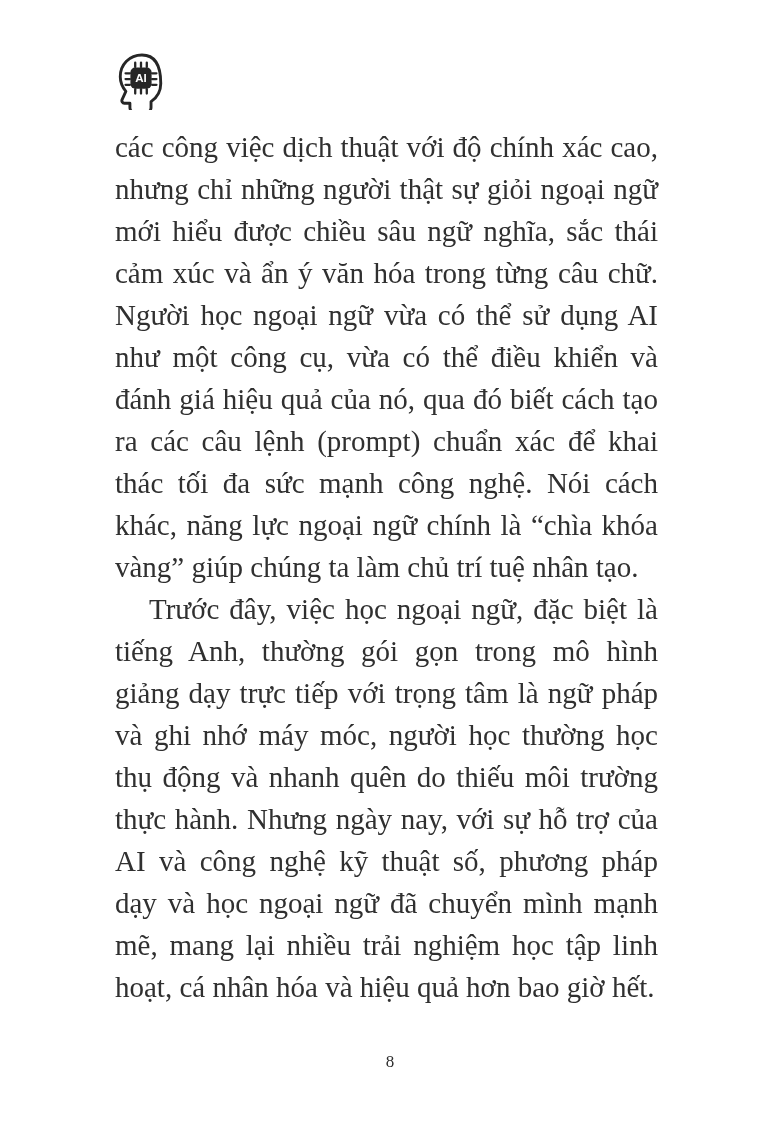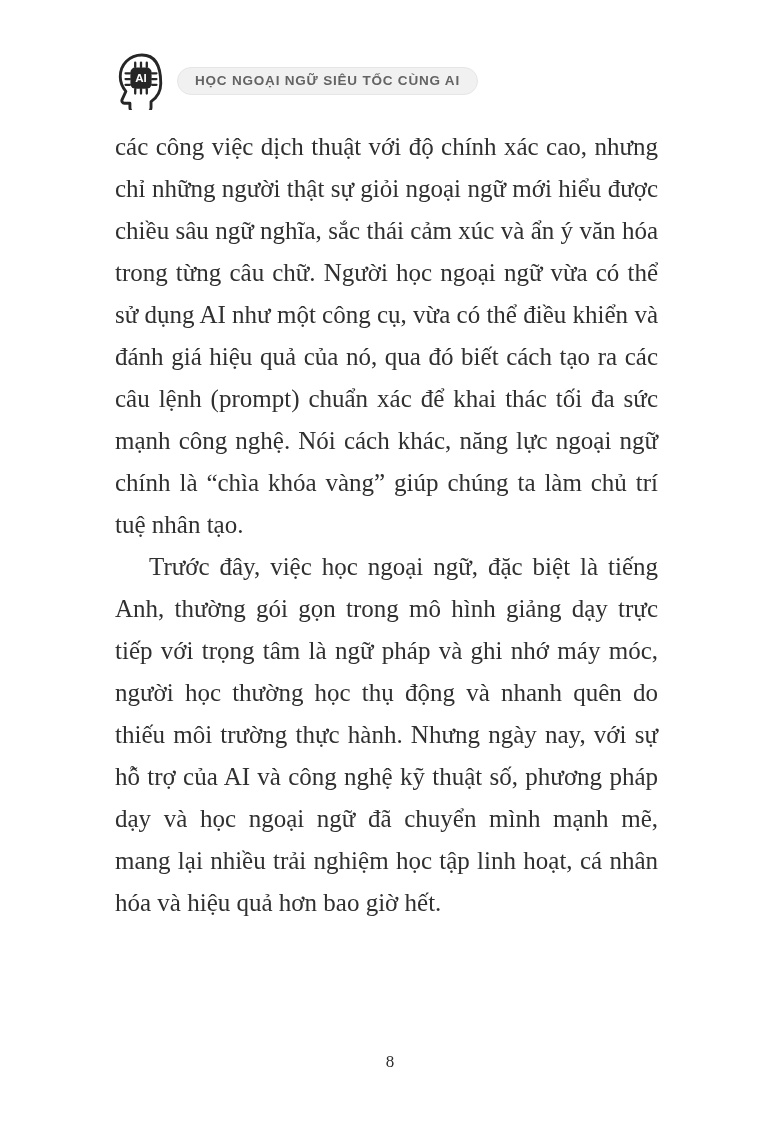--- a/index.html
+++ b/index.html
@@ -51,21 +51,21 @@
 
   
   .content {
     position: absolute;
     top: 126px;
     left: 115px;
     width: 543px;
   }
 
   .content p {
-    font-size: 25px;
+    font-size: 29px;
     line-height: 42px;
     text-align: justify;
     color: #303030;
     text-indent: 34px;
   }
 
   .content p.no-indent { text-indent: 0; }
 
   .content p + p { }
 
@@ -118,21 +118,20 @@
           <line x1="16.5" y1="34" x2="12" y2="34"></line>
           <line x1="39.5" y1="22" x2="44" y2="22"></line>
           <line x1="39.5" y1="28" x2="44" y2="28"></line>
           <line x1="39.5" y1="34" x2="44" y2="34"></line>
         </g>
 
         <rect x="17" y="16" width="22" height="22" rx="5" fill="#262626"></rect>
         <text x="28" y="31.5" text-anchor="middle" fill="#ffffff" font-family="Liberation Sans, sans-serif" font-size="12" font-weight="bold">AI</text>
       </svg>
     </span>
-    <span class="badge">HỌC NGOẠI NGỮ SIÊU TỐC CÙNG AI</span>
   </header>
 
   <main class="content">
     <p class="no-indent">các công việc dịch thuật với độ chính xác cao, nhưng chỉ những người thật sự giỏi ngoại ngữ mới hiểu được chiều sâu ngữ nghĩa, sắc thái cảm xúc và ẩn ý văn hóa trong từng câu chữ. Người học ngoại ngữ vừa có thể sử dụng AI như một công cụ, vừa có thể điều khiển và đánh giá hiệu quả của nó, qua đó biết cách tạo ra các câu lệnh (prompt) chuẩn xác để khai thác tối đa sức mạnh công nghệ. Nói cách khác, năng lực ngoại ngữ chính là “chìa khóa vàng” giúp chúng ta làm chủ trí tuệ nhân tạo.</p>
     <p>Trước đây, việc học ngoại ngữ, đặc biệt là tiếng Anh, thường gói gọn trong mô hình giảng dạy trực tiếp với trọng tâm là ngữ pháp và ghi nhớ máy móc, người học thường học thụ động và nhanh quên do thiếu môi trường thực hành. Nhưng ngày nay, với sự hỗ trợ của AI và công nghệ kỹ thuật số, phương pháp dạy và học ngoại ngữ đã chuyển mình mạnh mẽ, mang lại nhiều trải nghiệm học tập linh hoạt, cá nhân hóa và hiệu quả hơn bao giờ hết.</p>
   </main>
 
   <footer class="footer">
     <span>8</span>
   </footer>

